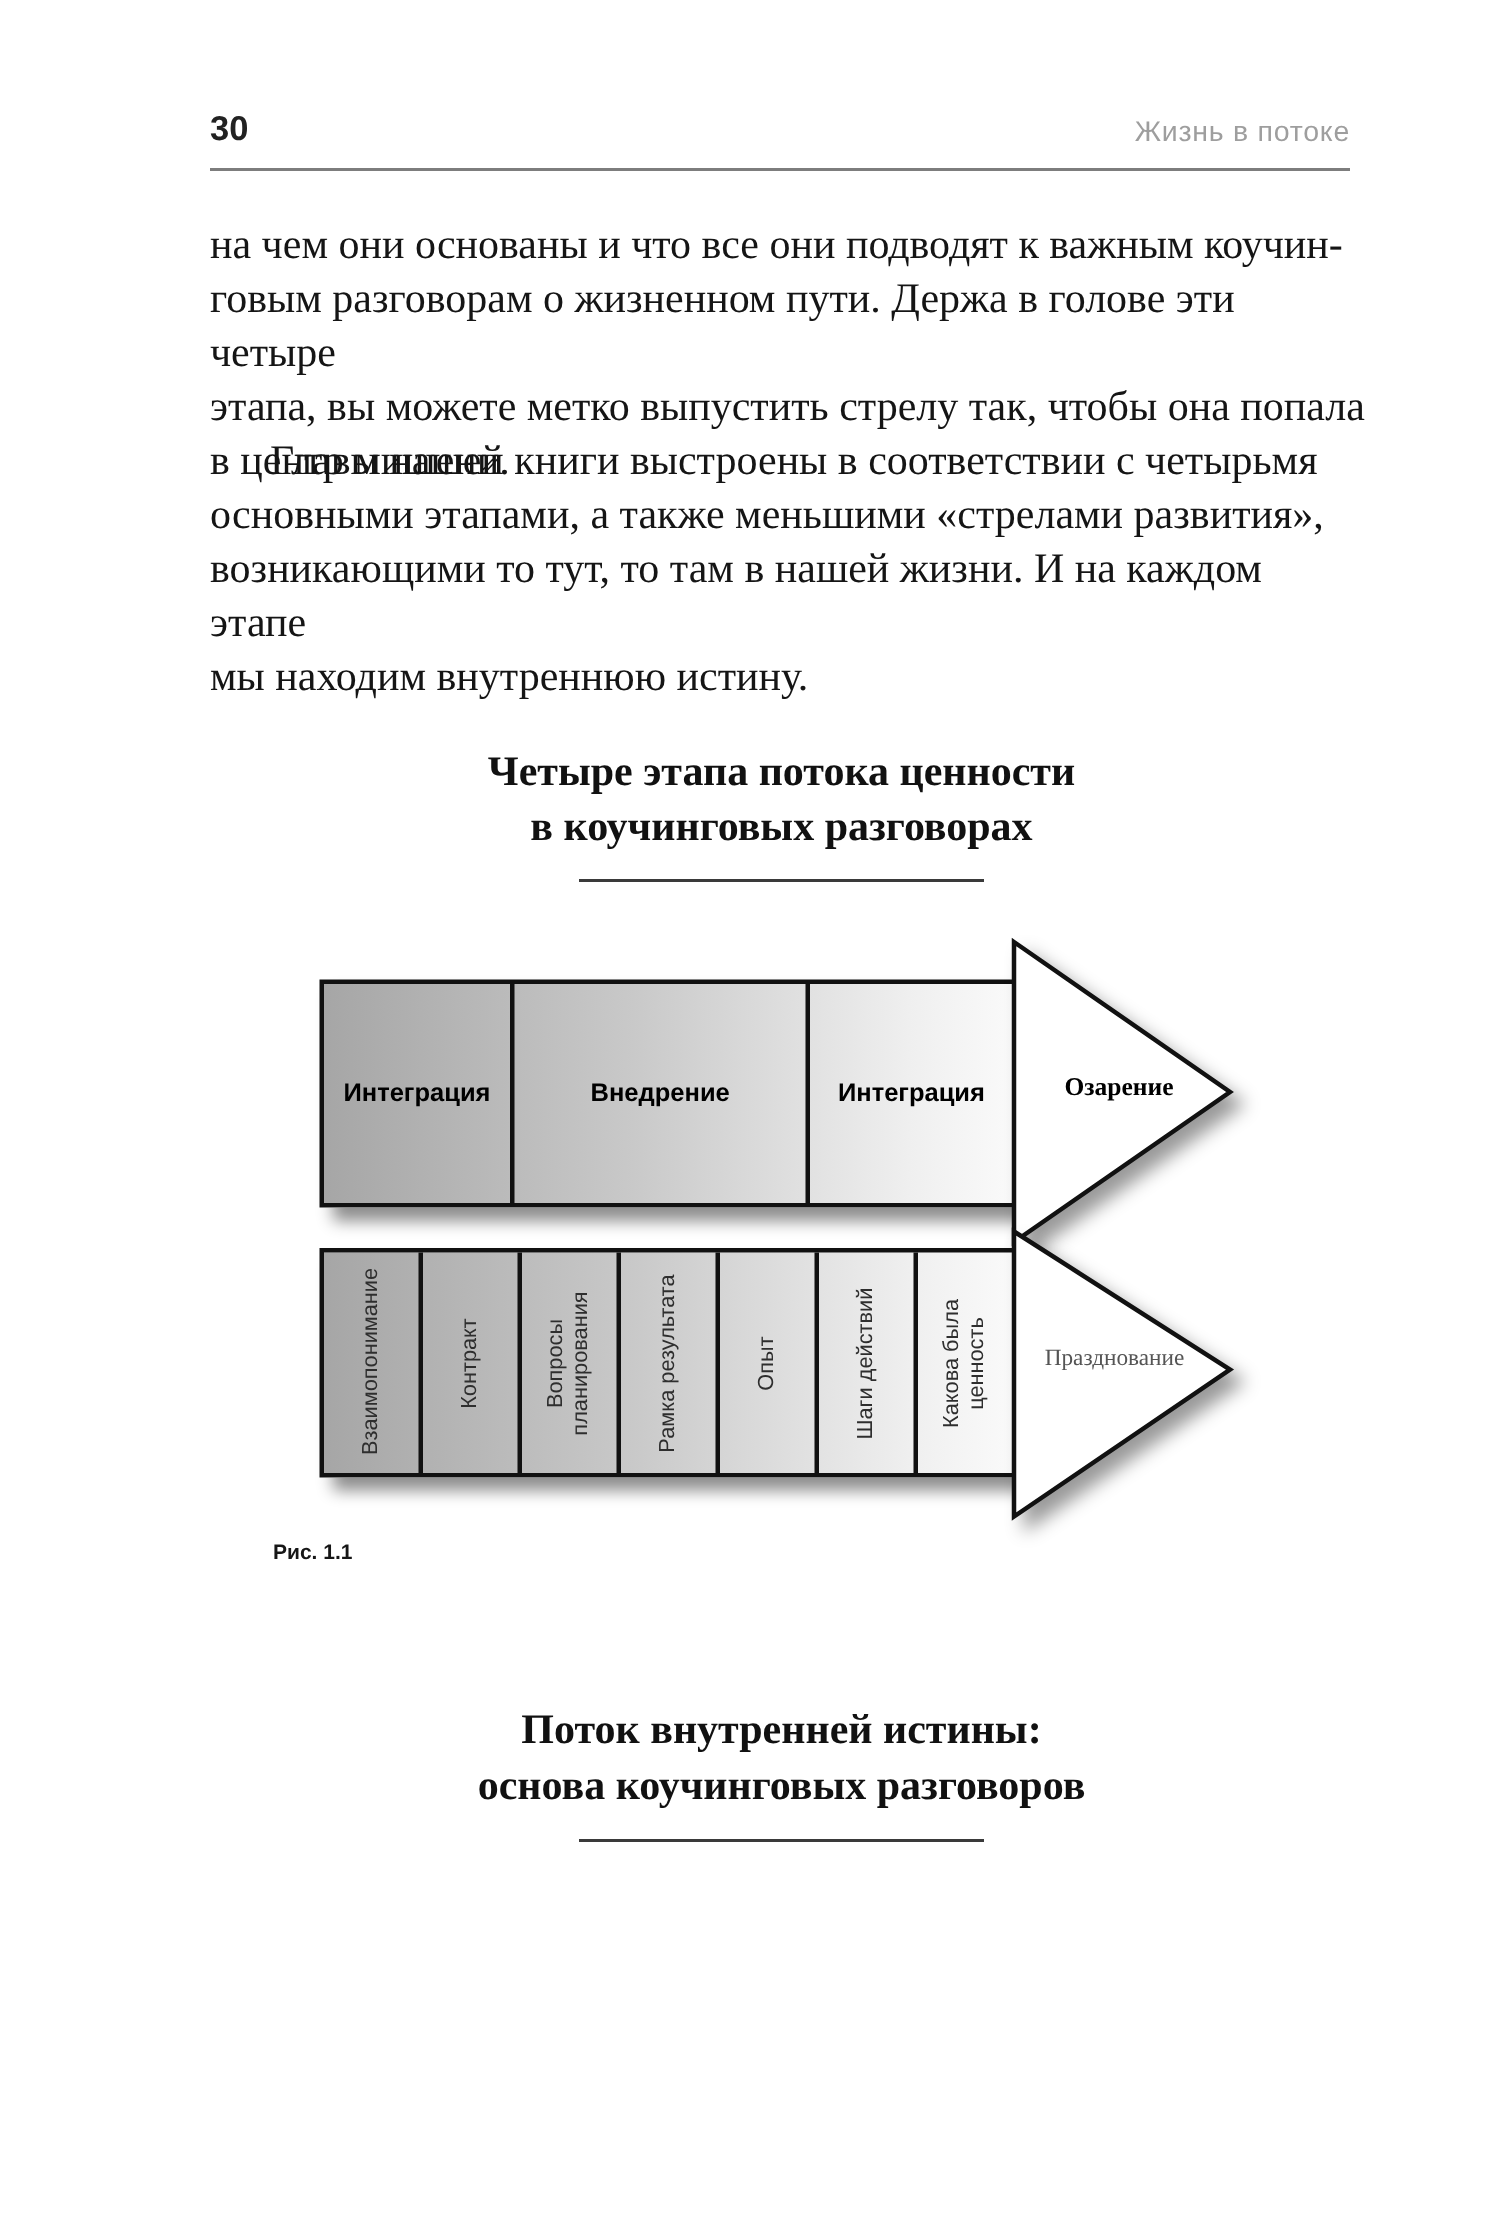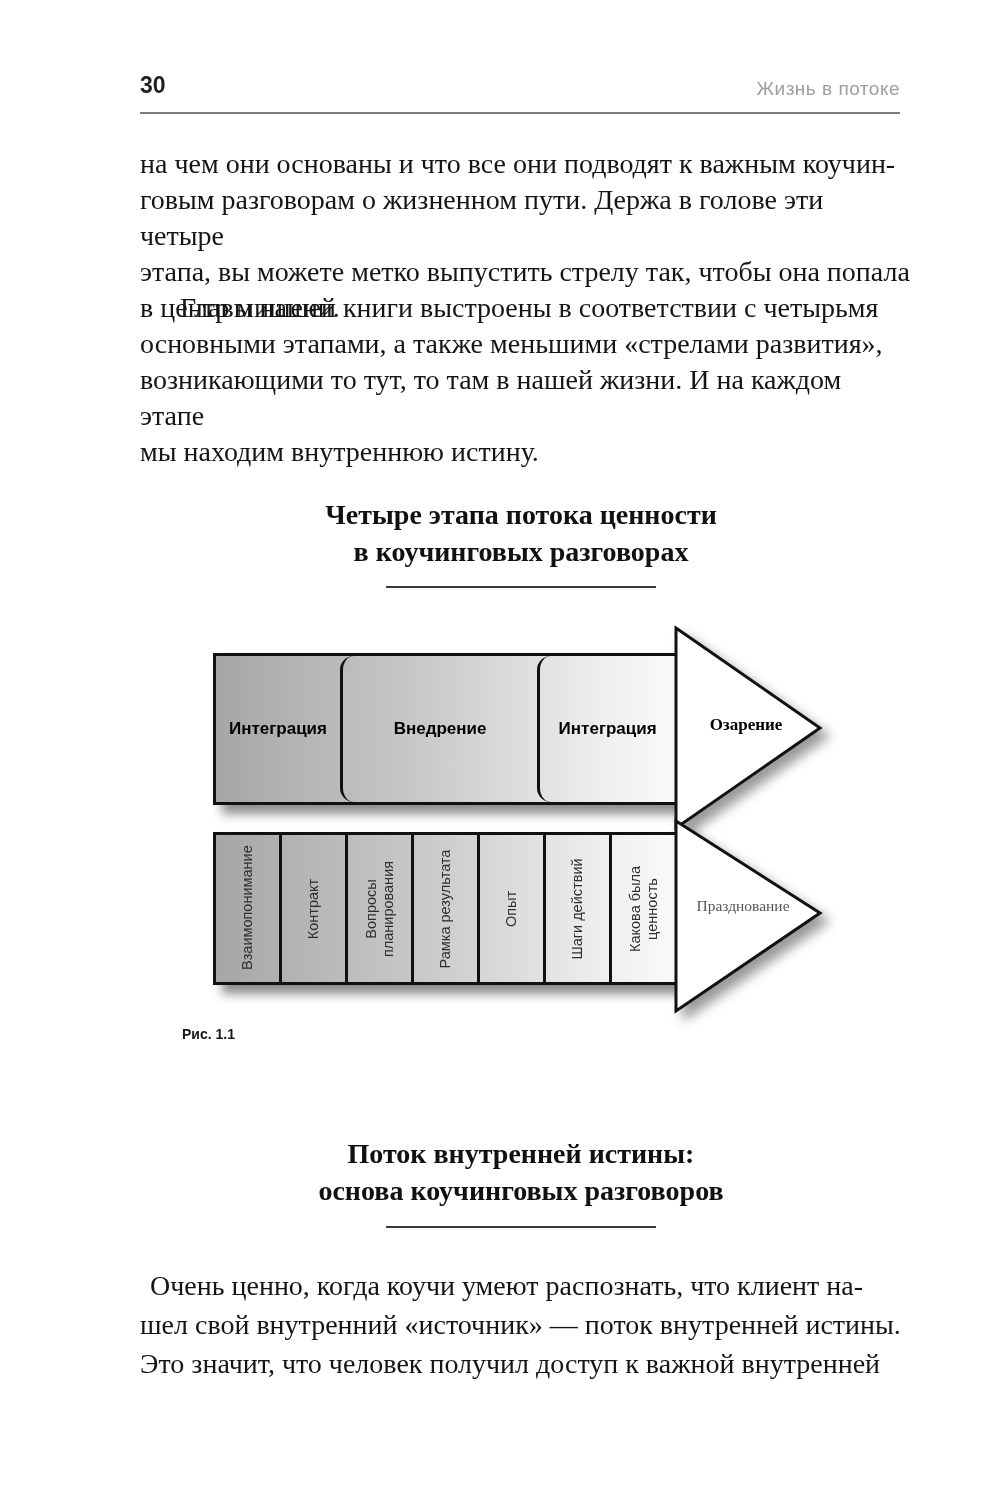--- a/index.html
+++ b/index.html
@@ -31,21 +31,21 @@
   #h2-rule{top:1226px;}
 
   
   .diagram{position:absolute;left:213px;top:625px;width:620px;height:390px;}
   .bar{position:absolute;left:0;width:465px;display:flex;box-sizing:border-box;
        border:3px solid #111;background:linear-gradient(90deg,#a6a6a6 0%,#c9c9c9 45%,#eFeFeF 85%,#fafafa 100%);
        box-shadow:9px 9px 10px rgba(0,0,0,0.45);}
   #top-bar{top:28px;height:152px;}
   #bottom-bar{top:207px;height:153px;}
   .seg{display:flex;align-items:center;justify-content:center;box-sizing:border-box;}
-  .seg + .seg{border-left:3px solid #111;border-radius:14px;}
+  .seg + .seg{border-left:3px solid #111;}
   .seg-label{font-family:"Liberation Sans",sans-serif;font-size:17px;font-weight:bold;
              color:#000;text-align:center;}
   .vcell{position:relative;flex:1;box-sizing:border-box;}
   .vcell + .vcell{border-left:3px solid #111;}
   .vlabel{position:absolute;left:50%;top:50%;width:122px;
           transform:translate(-50%,-50%) rotate(-90deg);
           font-family:"Liberation Sans",sans-serif;font-size:14.5px;line-height:1.2;
           color:#2e2e2e;text-align:center;}
   .tri{position:absolute;filter:drop-shadow(8px 8px 6px rgba(0,0,0,0.40));}
   #tri-top{left:461px;top:0;}
@@ -128,17 +128,14 @@
     <div class="tri-label" id="lbl-ozarenie">Озарение</div>
     <div class="tri-label" id="lbl-prazdnovanie">Празднование</div>
   </div>
 
   <div class="fig-caption">Рис. 1.1</div>
 
   <div class="fig-heading" id="h2">Поток внутренней истины:
 основа коучинговых разговоров</div>
   <div class="heading-rule" id="h2-rule"></div>
 
-  <div class="para" id="p3">Очень ценно, когда коучи умеют распознать, что клиент на-
-шел свой внутренний «источник» — поток внутренней истины.
-Это значит, что человек получил доступ к важной внутренней</div>
 
 </div>
 
 </body></html>

